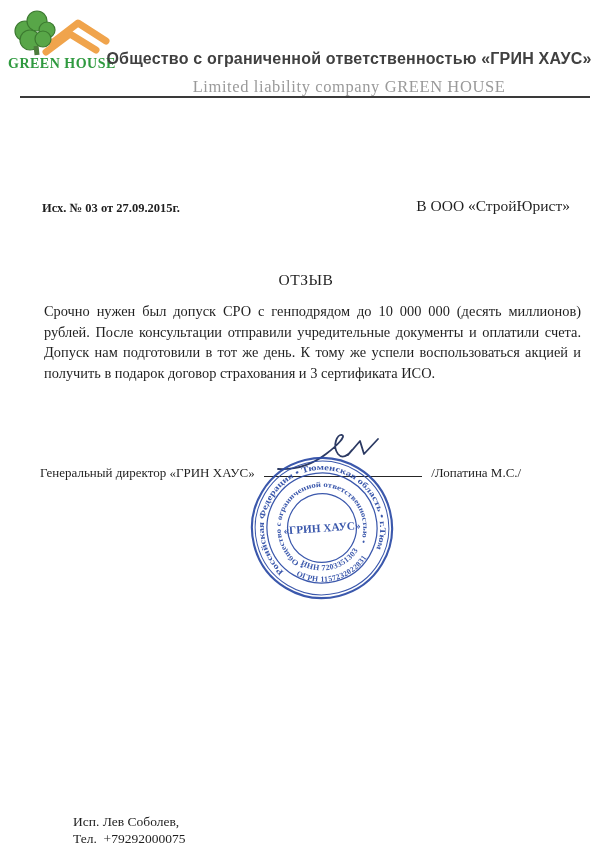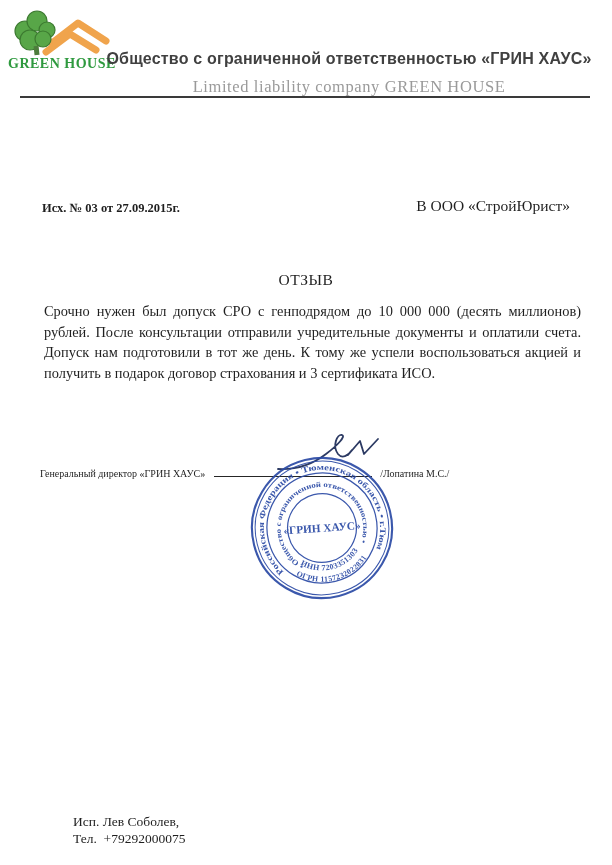--- a/index.html
+++ b/index.html
@@ -27,21 +27,21 @@
   .rule{position:absolute;left:20px;top:96px;width:570px;height:2px;background:#3a3a3a;}
   
   .ref{position:absolute;left:42px;top:201px;font-size:12.5px;font-weight:700;}
   .recipient{position:absolute;right:42px;top:197px;font-size:15.5px;text-align:right;}
   
   .heading{position:absolute;left:0;top:271px;width:612px;text-align:center;font-size:15.5px;letter-spacing:0.5px;}
   .para{position:absolute;left:40px;width:537px;margin:4px;font-size:14.4px;line-height:20.5px;text-align:justify;}
   .p1{top:297px;}
   .p2{top:372px;text-align:left;}
   
-  .sig-row{position:absolute;left:40px;top:462px;font-size:10px;white-space:nowrap;}
+  .sig-row{position:absolute;left:40px;top:462px;font-size:13px;white-space:nowrap;}
   .sig-line{
     display:inline-block;width:158px;height:14px;margin:0 6px;
     border-bottom:1.3px solid #262626;vertical-align:baseline;
   }
   .autograph{position:absolute;left:268px;top:428px;width:120px;height:50px;}
   .stamp{position:absolute;left:247px;top:453px;width:150px;height:150px;transform:rotate(-14deg);opacity:0.93;}
   
   .footer{position:absolute;left:73px;top:814px;font-size:13.5px;line-height:16.5px;}
 </style>
 </head>

